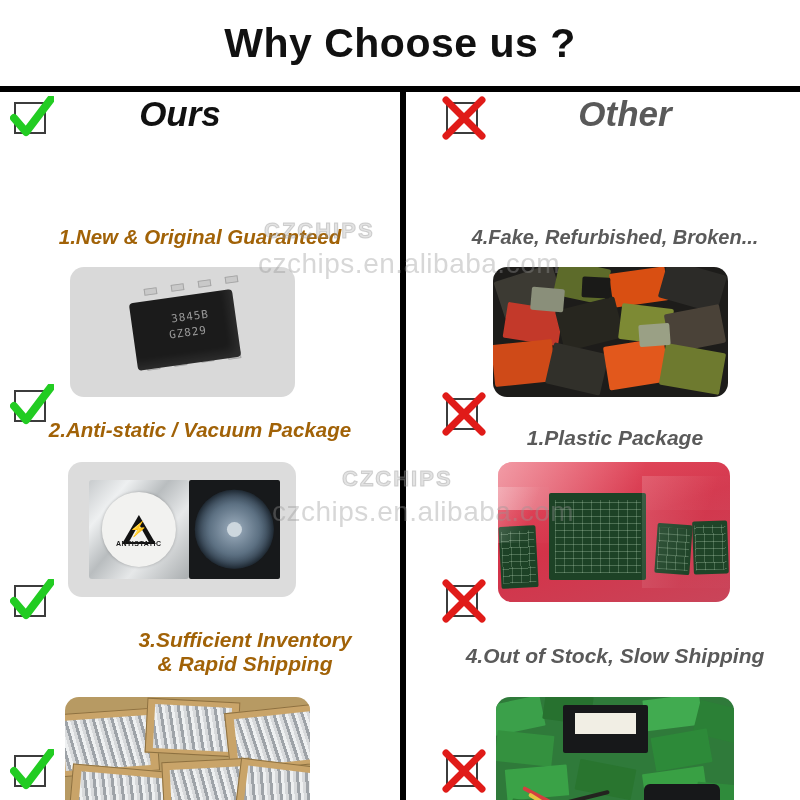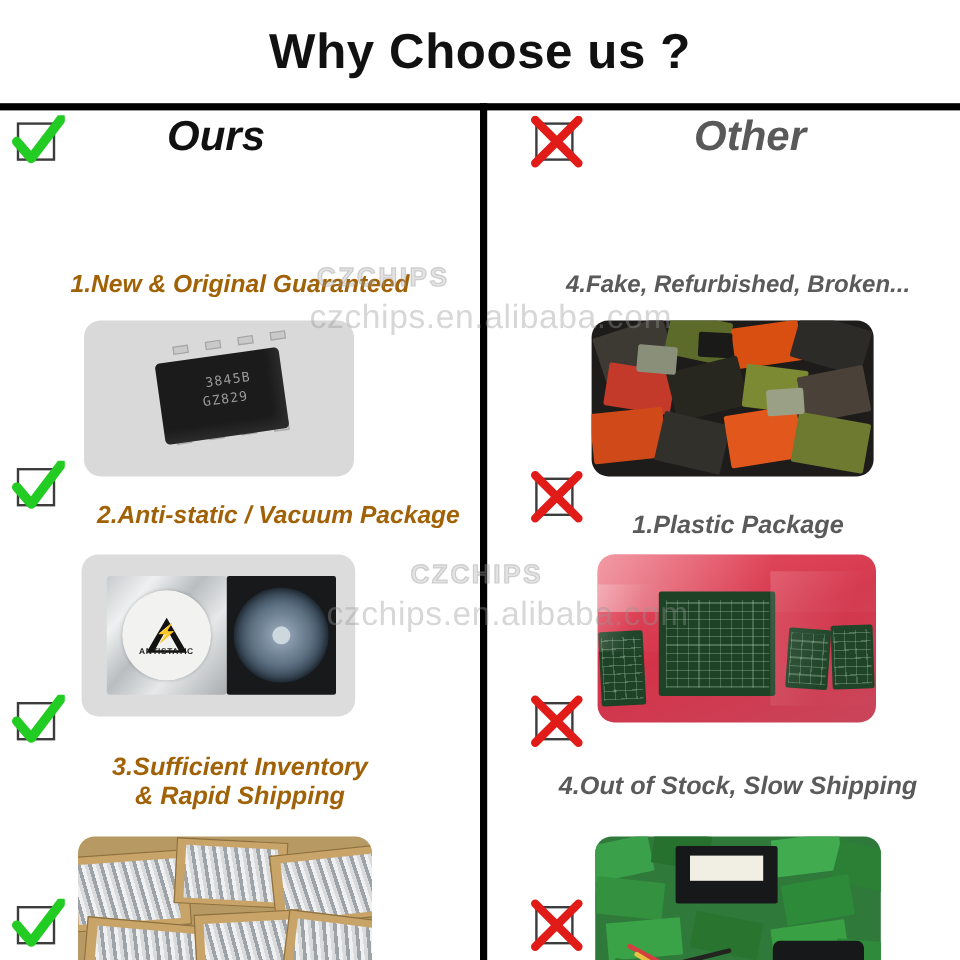--- a/index.html
+++ b/index.html
@@ -352,21 +352,21 @@
       <div class="chip-pin" style="left:46%; top:71%;"></div>
       <div class="chip-pin" style="left:58%; top:68%;"></div>
       <div class="chip-pin" style="left:70%; top:65%;"></div>
       <div class="chip-body"></div>
       <div class="chip-txt l1">3845B</div>
       <div class="chip-txt l2">GZ829</div>
     </div>
   </div>
 
   <div class="section">
-    <div class="sec-title" style="position:absolute; left:0; top:265px; width:400px; font-size:20.5px;padding-left:32px;">2.Anti-static / Vacuum Package</div>
+    <div class="sec-title" style="position:absolute; left:0; top:265px; width:400px; font-size:20.5px;">2.Anti-static / Vacuum Package</div>
 
     <div class="mark" style="left:10px; top:425px;">
       <div class="box"></div>
       <svg width="44" height="44" viewBox="0 0 44 44">
         <path d="M4 22 L16 36 L41 3" fill="none" stroke="#22cc22" stroke-width="8" stroke-linecap="round" stroke-linejoin="round"></path>
       </svg>
     </div>
 
     <div class="photo ph-bag" style="left:68px; top:308px; width:228px; height:135px;">
       <div class="bag">
@@ -376,21 +376,21 @@
           <div class="bag-cap">ANTISTATIC</div>
         </div>
       </div>
       <div class="tray">
         <div class="reel"></div>
       </div>
     </div>
   </div>
 
   <div class="section">
-    <div class="sec-title" style="position:absolute; left:0; top:474px; width:400px; font-size:21px;">3.Sufficient Inventory
+    <div class="sec-title" style="position:absolute; left:0; top:474px; width:400px; font-size:21px;padding-left:45px;">3.Sufficient Inventory
 &amp; Rapid Shipping</div>
 
     <div class="mark" style="left:10px; top:595px;">
       <div class="box"></div>
       <svg width="44" height="44" viewBox="0 0 44 44">
         <path d="M4 22 L16 36 L41 3" fill="none" stroke="#22cc22" stroke-width="8" stroke-linecap="round" stroke-linejoin="round"></path>
       </svg>
     </div>
 
     <div class="photo ph-boxes" style="left:65px; top:543px; width:245px; height:137px;">

